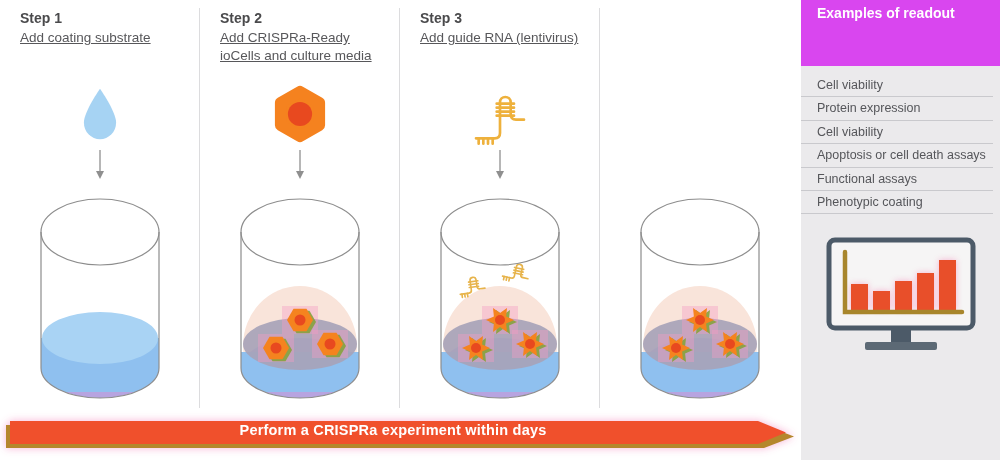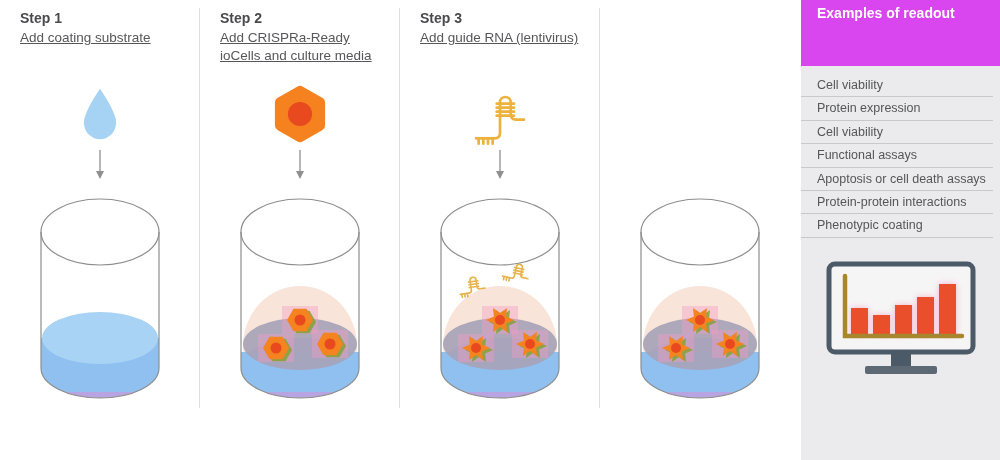--- a/index.html
+++ b/index.html
@@ -236,32 +236,38 @@
               </g>
             </g>
           </g>
           <ellipse cx="80" cy="36" rx="59" ry="33" fill="none" stroke="#8d8d8d" stroke-width="1.2"></ellipse>
           <path d="M21,36 L21,172 A59,30 0 0 0 139,172 L139,36" fill="none" stroke="#8d8d8d" stroke-width="1.2"></path>
         </svg>
       </div>
     </div>
   </div>
 
+  <div class="banner">
+    <svg width="800" height="48" viewBox="0 0 800 48">
+      <polygon points="6,13 764,13 794,24.5 764,36 6,36" fill="#b5872c"></polygon>
+      <polygon points="10,9 758,9 786,20.5 758,32 10,32" fill="#f0502c"></polygon>
+    </svg>
+    <div class="banner-label">Perform a CRISPRa experiment within days</div>
+  </div>
 
   <div class="sidebar">
     <div class="sidebar-header">
       <span class="sidebar-title">Examples of readout</span>
     </div>
     <div class="readout-list">
       <div class="readout-item">Cell viability</div>
       <div class="readout-item">Protein expression</div>
       <div class="readout-item">Cell viability</div>
+      <div class="readout-item">Apoptosis or cell death assays</div>
       <div class="readout-item">Functional assays</div>
-      <div class="readout-item">Apoptosis or cell death assays</div>
-      <div class="readout-item">Protein-protein interactions</div>
       <div class="readout-item">Phenotypic coating</div>
     </div>
     <div class="monitor-slot">
       <svg width="160" height="120" viewBox="0 0 160 120">
         <rect x="8" y="4" width="144" height="88" rx="6" fill="#f6f5f5" stroke="#4c5a68" stroke-width="5"></rect>
         <g class="monitor-bars" id="monitor-bars" fill="#e84f2a">
             <rect x="30" y="48" width="17" height="26"></rect>
             <rect x="52" y="55" width="17" height="19"></rect>
             <rect x="74" y="45" width="17" height="29"></rect>
             <rect x="96" y="37" width="17" height="37"></rect>

